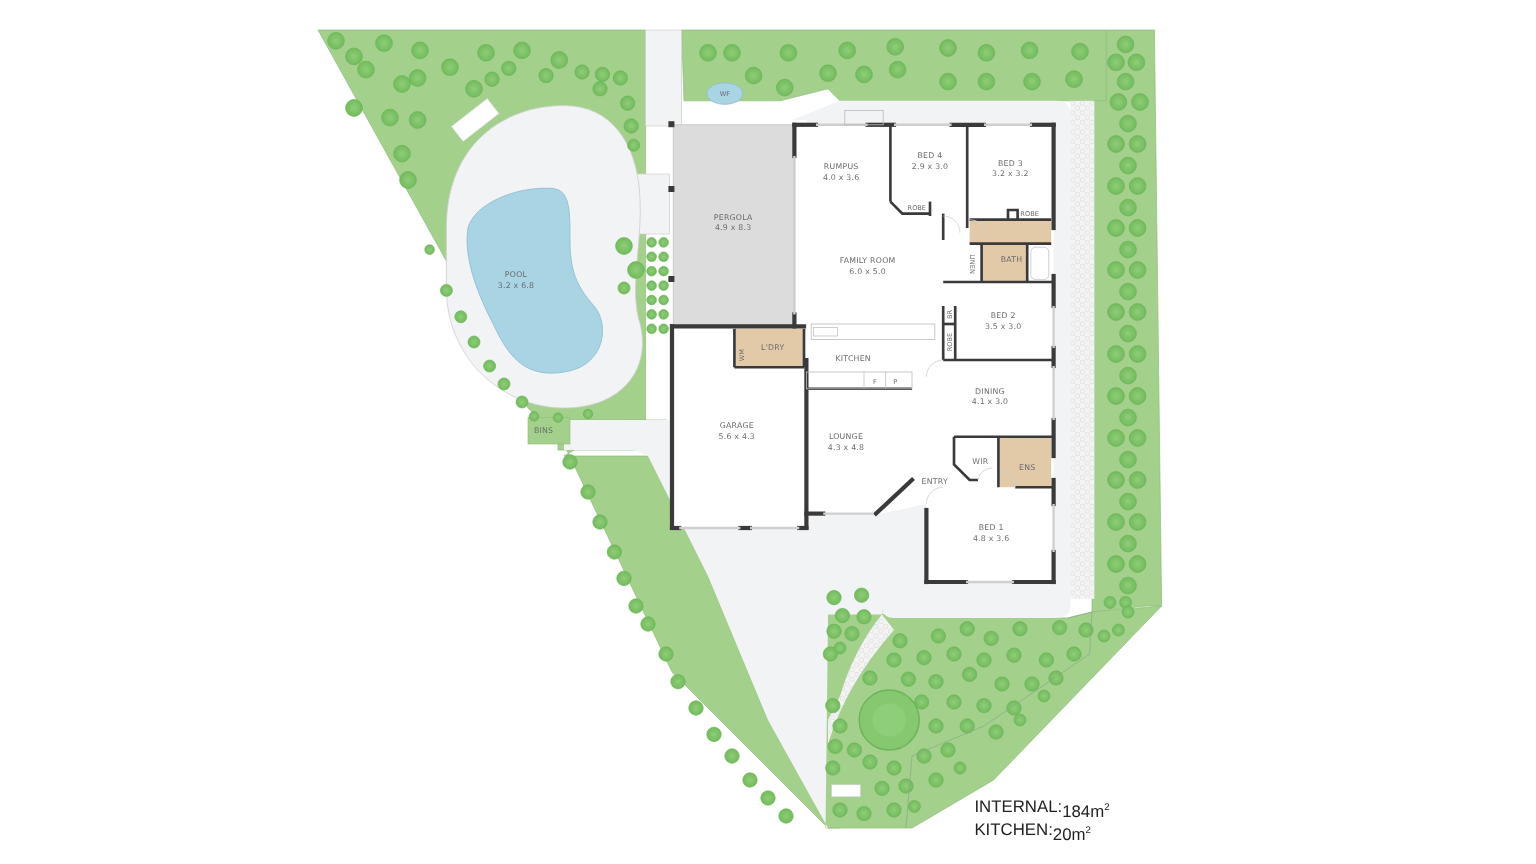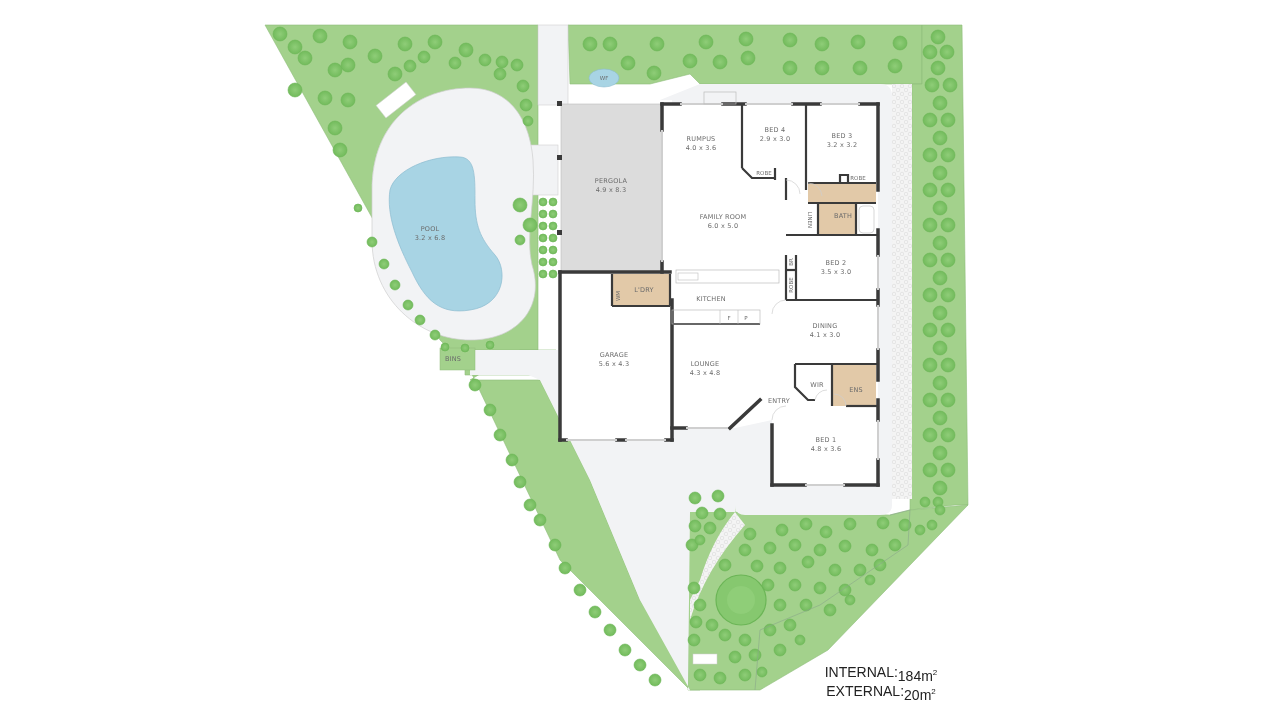--- a/index.html
+++ b/index.html
@@ -1,21 +1,21 @@
 <!DOCTYPE html>
 <html><head>
 <meta charset="utf-8">
 <style>
   html, body { margin:0; padding:0; background:#ffffff; }
   body { width:1280px; height:720px; position:relative; overflow:hidden; font-family:"DejaVu Sans", sans-serif; }
   #plan { position:absolute; left:0; top:0; width:1280px; height:720px; }
   .lbl { font-family:"DejaVu Sans", sans-serif; font-size:6.5px; fill:#6b6b6b; text-anchor:middle; letter-spacing:0.2px; }
   .lbl-sm { font-family:"DejaVu Sans", sans-serif; font-size:5.5px; fill:#6b6b6b; text-anchor:middle; }
   .area { position:absolute; font-family:"Liberation Sans", sans-serif; font-size:14px; color:#222; line-height:15px; }
-  .area .row { display:flex; justify-content:center; width:138px; }
+  .area .row { display:flex; justify-content:flex-start; width:138px; }
   .area sup { font-size:8px; }
 </style>
 </head>
 <body>
 
 <svg id="plan" viewBox="0 0 1280 720" xmlns="http://www.w3.org/2000/svg">
   <defs>
     <radialGradient id="treeG" cx="50%" cy="50%" r="50%">
       <stop offset="0%" stop-color="#8fcd78"></stop>
       <stop offset="100%" stop-color="#72bb5c"></stop>
@@ -417,16 +417,16 @@
     <text class="lbl" x="779" y="403">ENTRY</text>
   </g>
 </svg>
 
 <div class="area" style="left:812px; top:665px;">
   <div class="row">
     <span>INTERNAL:</span>
     <span><span>184m</span><sup>2</sup></span>
   </div>
   <div class="row">
-    <span>EXTERNAL:</span>
+    <span>KITCHEN:</span>
     <span><span>20m</span><sup>2</sup></span>
   </div>
 </div>
 
 </body></html>

